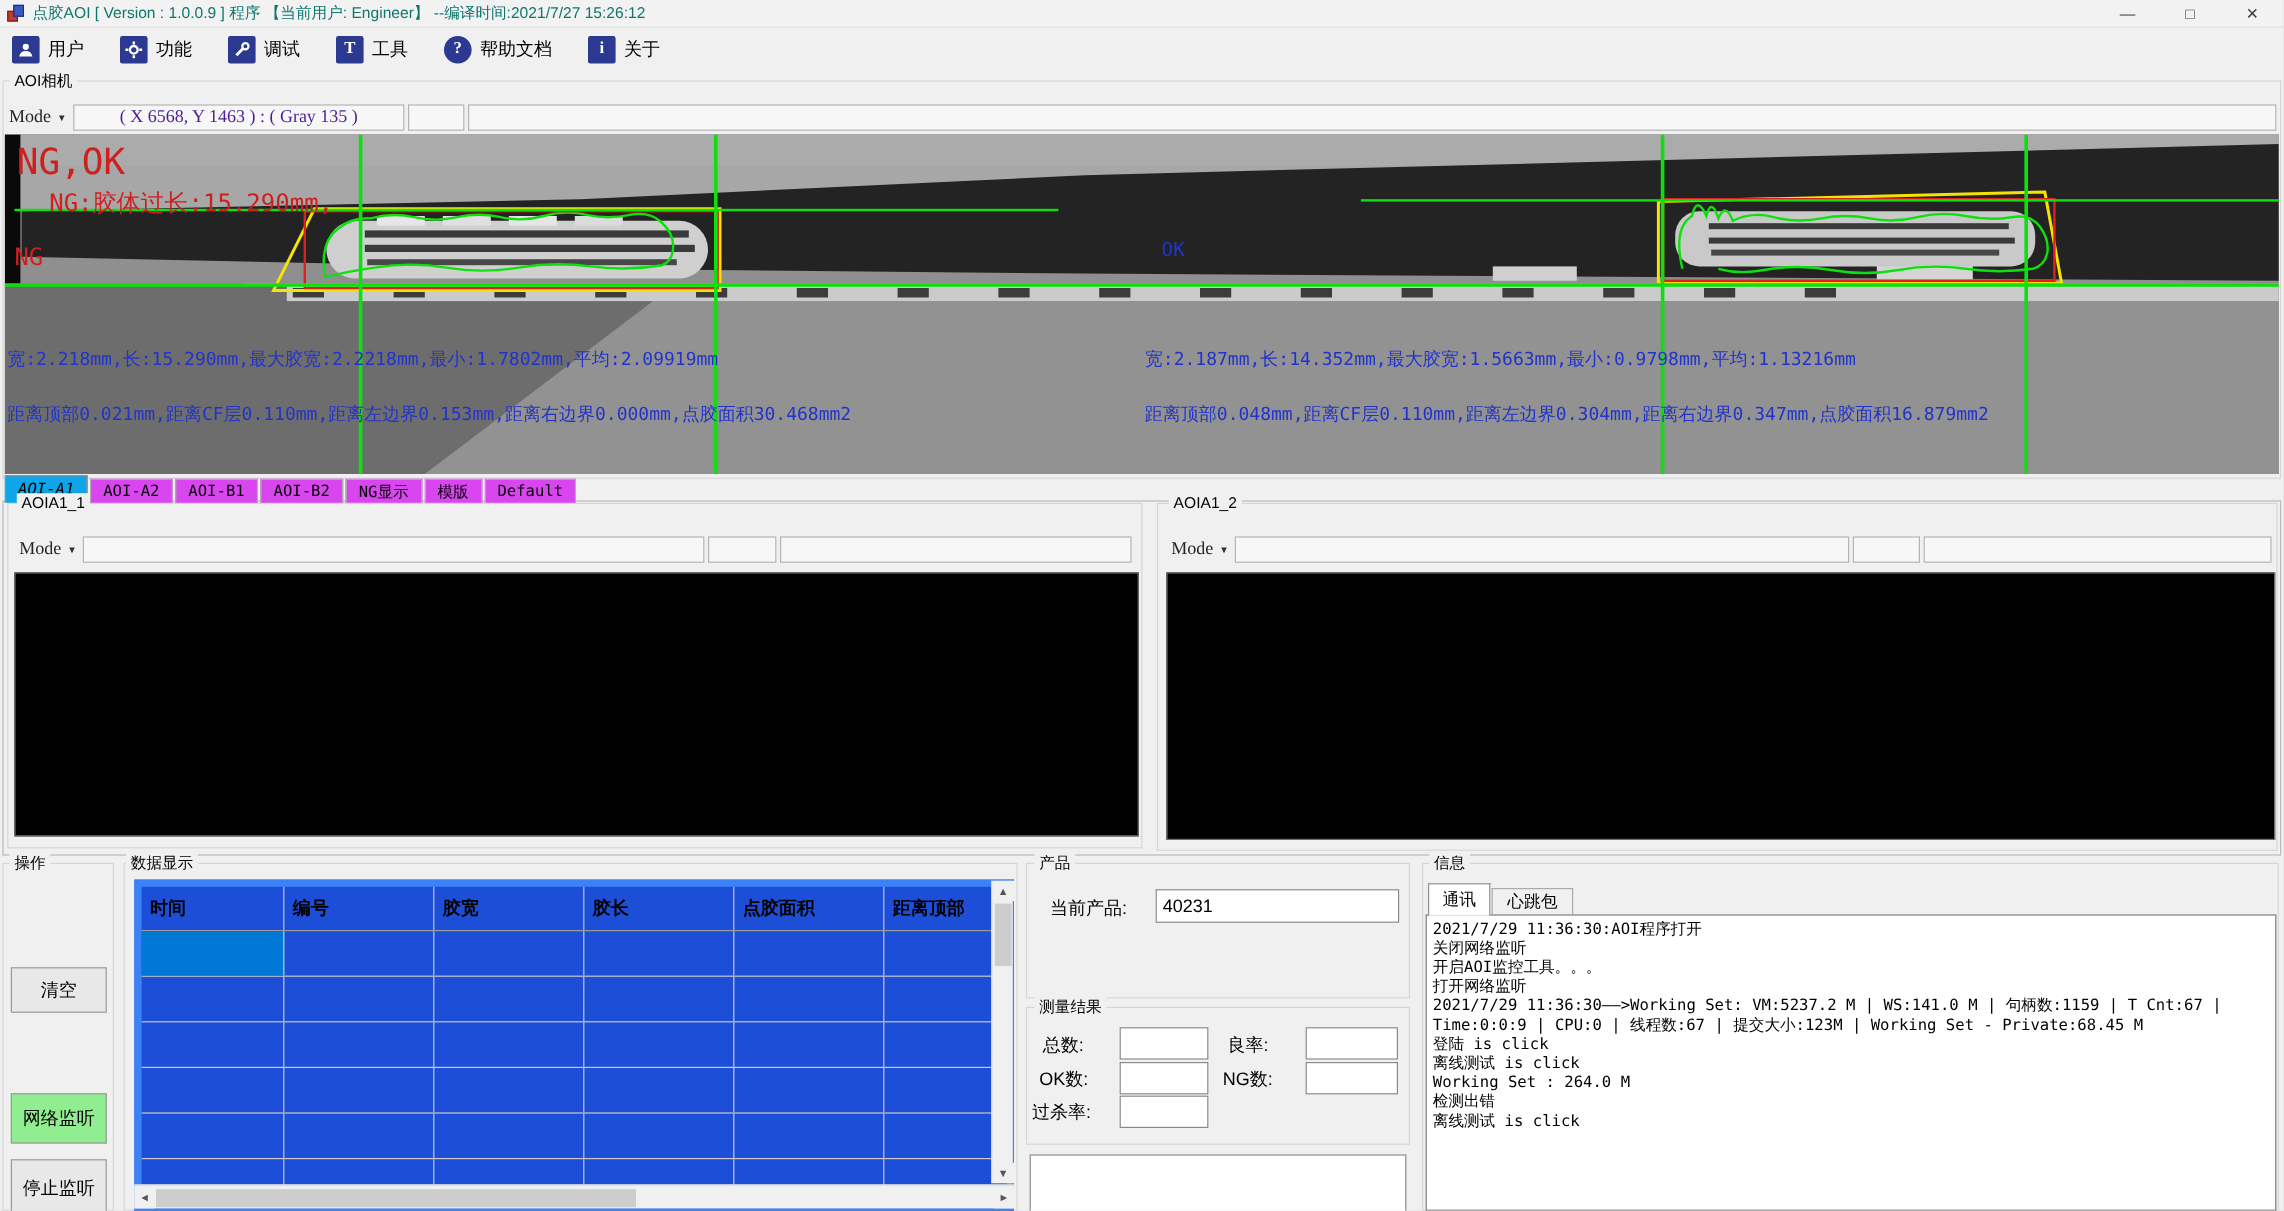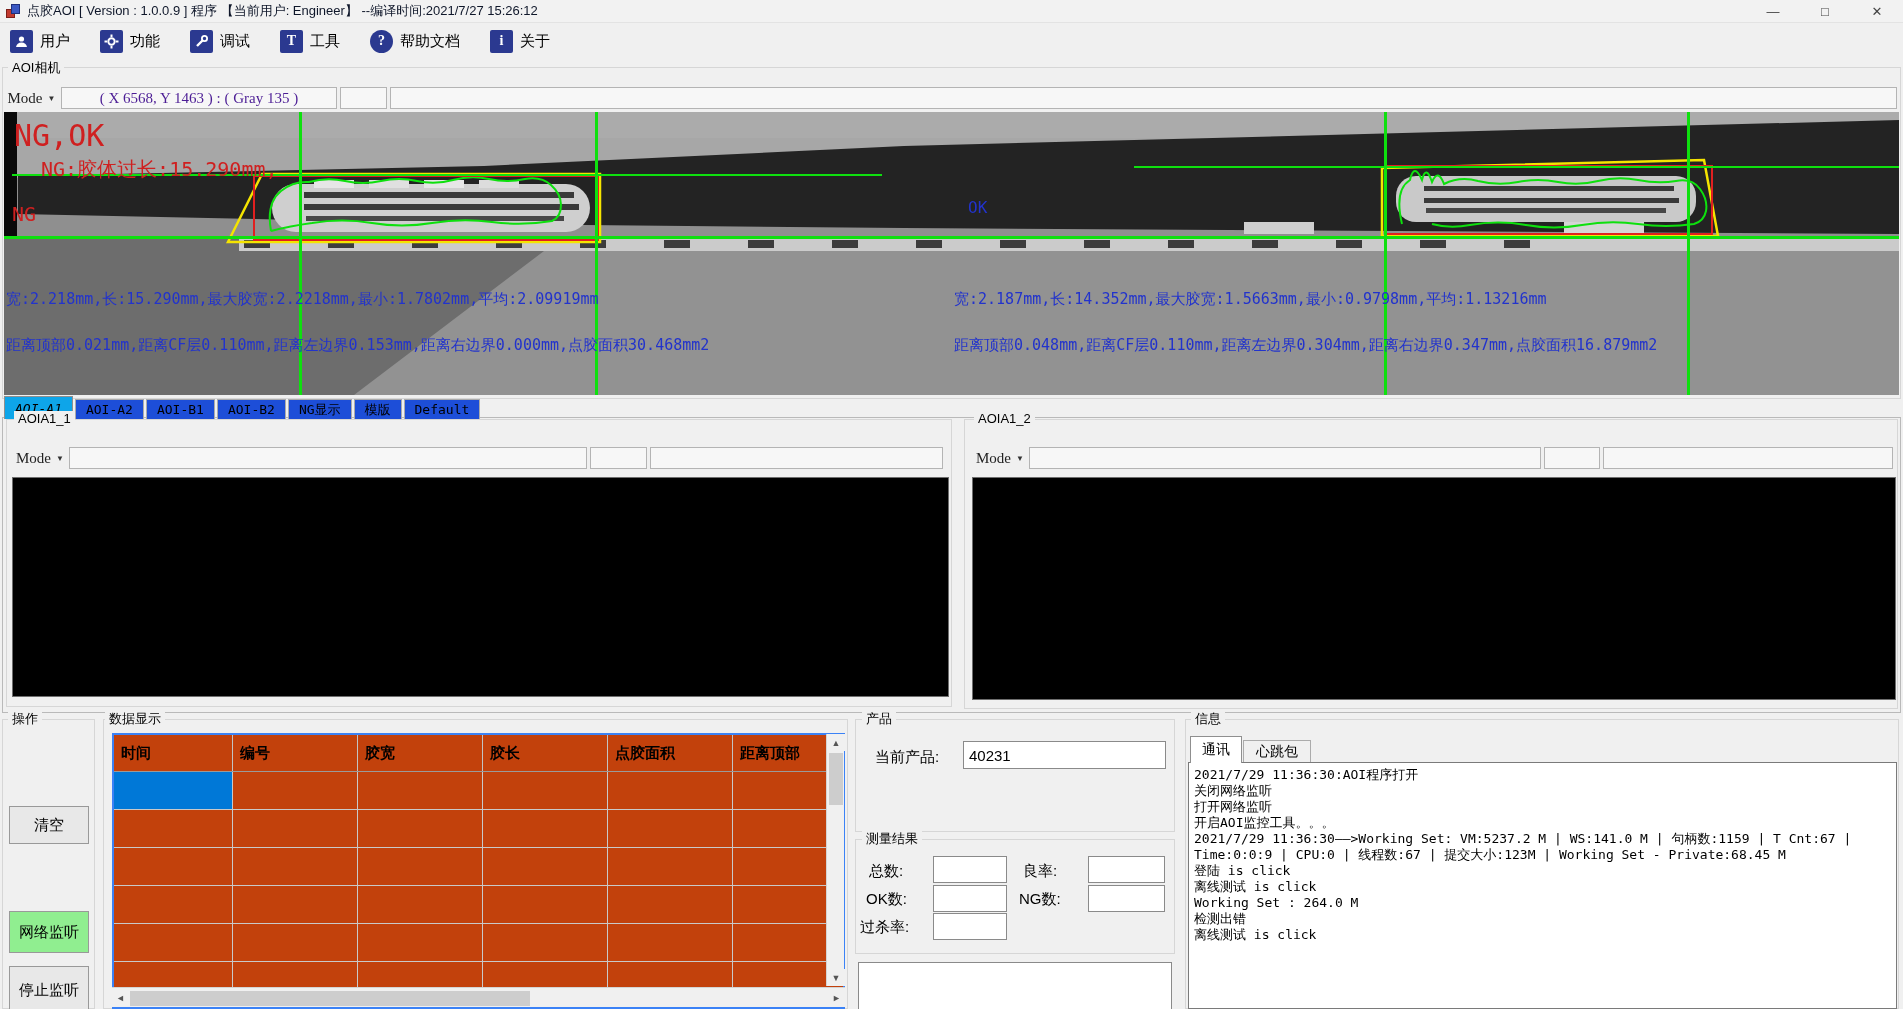--- a/index.html
+++ b/index.html
@@ -6,21 +6,21 @@
   body { background:#c8c8c8; }
   .win { position:relative; width:1903px; height:1009px; background:#f0f0f0;
          font-family:"Liberation Sans", sans-serif; overflow:hidden; color:#000; }
 
   
   .titlebar { position:absolute; left:0; top:0; width:100%; height:23px; background:#f2f2f2;
               display:flex; align-items:center; border-bottom:1px solid #e3e3e3; }
   .appicon { width:16px; height:16px; margin:0 6px 0 5px; position:relative; }
   .appicon .sq1 { position:absolute; left:1px; top:6px; width:9px; height:9px; background:#c23a2f; border:1px solid #7c1f18; }
   .appicon .sq2 { position:absolute; left:6px; top:1px; width:9px; height:10px; background:#3a57c2; border:1px solid #1f2f7c; }
-  .title-text { font-size:13px; color:#0f172a; white-space:nowrap; }
+  .title-text { font-size:13px; color:#0f766e; white-space:nowrap; }
   .wctrls { position:absolute; right:0; top:0; height:23px; display:flex; }
   .wctrl { width:52px; height:23px; display:flex; align-items:center; justify-content:center;
            font-size:13px; color:#444; }
 
   
   .toolbar { position:absolute; left:0; top:24px; width:100%; height:34px; display:flex;
              align-items:center; gap:30px; padding-left:10px; }
   .tbitem { display:flex; align-items:center; gap:7px; font-size:15px; }
   .tbicon { width:23px; height:23px; background:#2b3990; border-radius:2px; display:flex;
             align-items:center; justify-content:center; color:#fff; font-weight:bold;
@@ -41,34 +41,34 @@
 
   
   .camwrap { position:absolute; left:4px; top:112px; width:1895px; height:283px; background:#8f8f8f; }
   .ovl { position:absolute; white-space:nowrap; font-family:"DejaVu Sans Mono", monospace; }
   .ovl.red { color:#cf2020; }
   .ovl.blue { color:#2233cc; }
 
   
   .tabrow { position:absolute; left:4px; top:396px; display:flex; align-items:flex-end; z-index:4; }
   .tab { height:20px; padding:0 10px; display:flex; align-items:center; font-size:13px;
-         font-family:"DejaVu Sans Mono", monospace; background:#1d4ed8;
+         font-family:"DejaVu Sans Mono", monospace; background:#d946ef;
          border:1px solid #ababab; border-bottom:none; margin-right:2px; }
   .tab.active { height:23px; background:#0ea5e9; border-color:#8f8f8f; position:relative; z-index:6;font-style:italic; }
   .tabpanel { position:absolute; left:2px; top:417px; width:1899px; height:296px;
               border:1px solid #b9b9b9; background:#f0f0f0; }
   .blackview { position:absolute; background:#000; border:1px solid #6e6e6e; }
 
   
   .btn { position:absolute; background:#e8e8e8; border:1px solid #999;
          display:flex; align-items:center; justify-content:center; font-size:15px; }
   .btn.green { background:#90ee90; }
 
   
-  .tbl { position:absolute; background:#c2410c; border:2px solid #3b82f6;font-family:Liberation Serif, serif; }
+  .tbl { position:absolute; background:#1d4ed8; border:6px solid #3b82f6;font-family:Liberation Serif, serif; }
   .thead { display:flex; height:37px; border-bottom:1px solid #9a9a9a; }
   .th { display:flex; align-items:center; padding-left:7px; font-weight:bold; font-size:15px;
         border-right:1px solid #c3c3c3; }
   .trow { display:flex; height:38px; border-bottom:1px solid #c9c9c9; }
   .td { border-right:1px solid #c9c9c9; height:100%; }
   .td.sel { background:#0078d7; }
 
   
   .sbv { position:absolute; width:18px; background:#f0f0f0; border-left:1px solid #d4d4d4; }
   .sbh { position:absolute; height:20px; background:#f0f0f0; border-top:1px solid #d4d4d4; }
@@ -355,22 +355,22 @@
   <div class="input" style="left:933px; top:913px; width:74px; height:27px;"></div>
   <div class="input" style="left:858px; top:962px; width:314px; height:60px;"></div>
 
   <div class="glabel" style="left:1191px; top:710px;">信息</div>
   <div class="gbox" style="left:1185px; top:719px; width:714px; height:290px;"></div>
   <div class="itab active" style="left:1190px; top:736px; width:52px; height:27px;">通讯</div>
   <div class="itab" style="left:1243px; top:740px; width:68px; height:23px;">心跳包</div>
   <div class="logbox" style="left:1188px; top:762px; width:709px; height:247px;">
     <div class="logline">2021/7/29 11:36:30:AOI程序打开</div>
     <div class="logline">关闭网络监听</div>
+    <div class="logline">开启AOI监控工具。。。</div>
     <div class="logline">打开网络监听</div>
-    <div class="logline">开启AOI监控工具。。。</div>
     <div class="logline">2021/7/29 11:36:30——&gt;Working Set: VM:5237.2 M | WS:141.0 M | 句柄数:1159 | T Cnt:67 |</div>
     <div class="logline">Time:0:0:9 | CPU:0 | 线程数:67 | 提交大小:123M  | Working Set - Private:68.45 M</div>
     <div class="logline">登陆 is click</div>
     <div class="logline">离线测试 is click</div>
     <div class="logline">Working Set : 264.0 M</div>
     <div class="logline">检测出错</div>
     <div class="logline">离线测试 is click</div>
   </div>
 
 </div>

